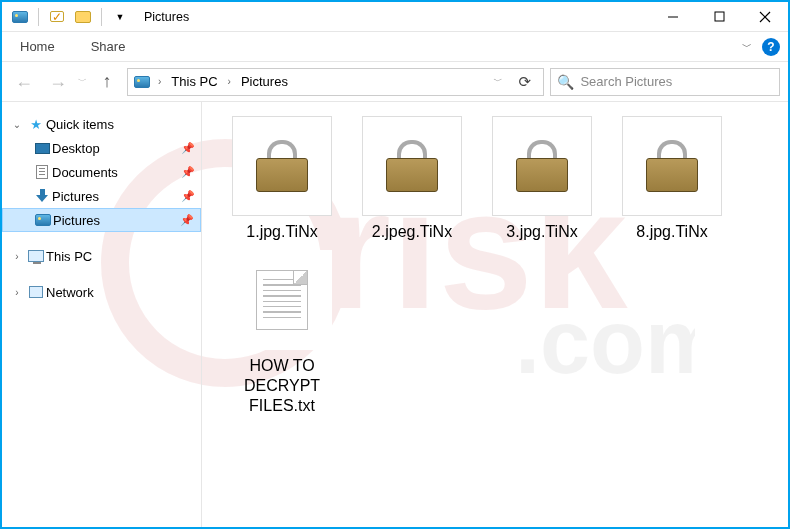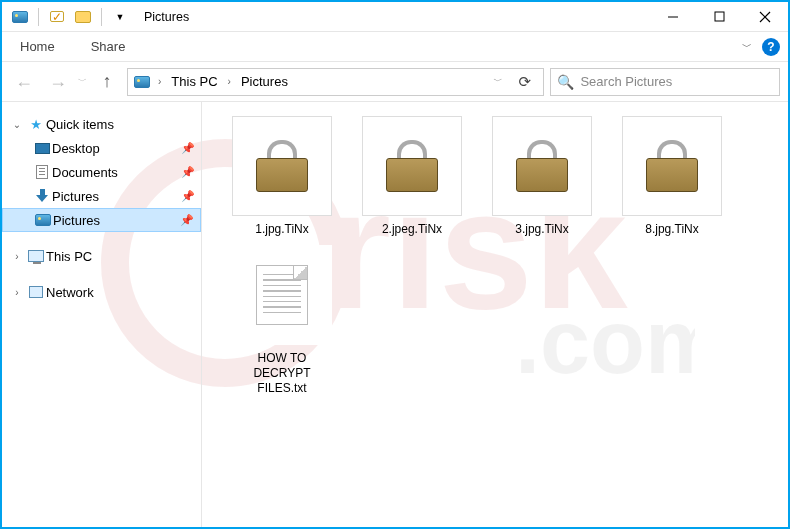--- a/index.html
+++ b/index.html
@@ -51,21 +51,21 @@
   .tree-item .label { flex: 1; }
   .tree-item .pin { color: #888; font-size: 11px; }
   .tree-item.selected { background: #cce8ff; border: 1px solid #99d1ff; }
   .tree-item.lvl0 { padding-left: 6px; }
   .tree-item.lvl1 { padding-left: 30px; }
 
   .content { flex: 1; padding: 14px 0 0 0; overflow: hidden; }
   .items-grid { display: flex; flex-wrap: wrap; gap: 8px 26px; padding-left: 28px; }
   .file-item { width: 104px; display: flex; flex-direction: column; align-items: center; text-align: center; }
   .thumb { width: 100px; height: 100px; border: 1px solid #ddd; background: #fff; display: flex; align-items: center; justify-content: center; position: relative; }
-  .file-name { font-size: 12px; color: #000; margin-top: 6px; line-height: 1.25; white-space: pre-line; }
+  .file-name { font-size: 16px; color: #000; margin-top: 6px; line-height: 1.25; white-space: pre-line; }
 
   
   .lock { width: 52px; height: 52px; position: relative; }
   .lock .body { width: 52px; height: 34px; background: linear-gradient(#b89a5a, #9a7d3e); border: 1px solid #5c4a20; border-radius: 3px; position: absolute; bottom: 0; }
   .lock .shackle { width: 30px; height: 22px; border: 4px solid #aaa; border-bottom: none; border-radius: 14px 14px 0 0; position: absolute; top: 0; left: 50%; transform: translateX(-50%); background: transparent;}
   .lock .keyhole { width: 8px; height: 8px; background: #1a1a1a; border-radius: 50%; position: absolute; left: 50%; top: 28px; transform: translateX(-50%); }
   .lock .keyslot { width: 4px; height: 10px; background: #1a1a1a; position: absolute; left: 50%; top: 33px; transform: translateX(-50%); }
 
   
   .txtdoc { width: 52px; height: 60px; background: #fff; border: 1px solid #bbb; position: relative; display: flex; flex-direction: column; padding: 8px 6px; gap: 4px;}

